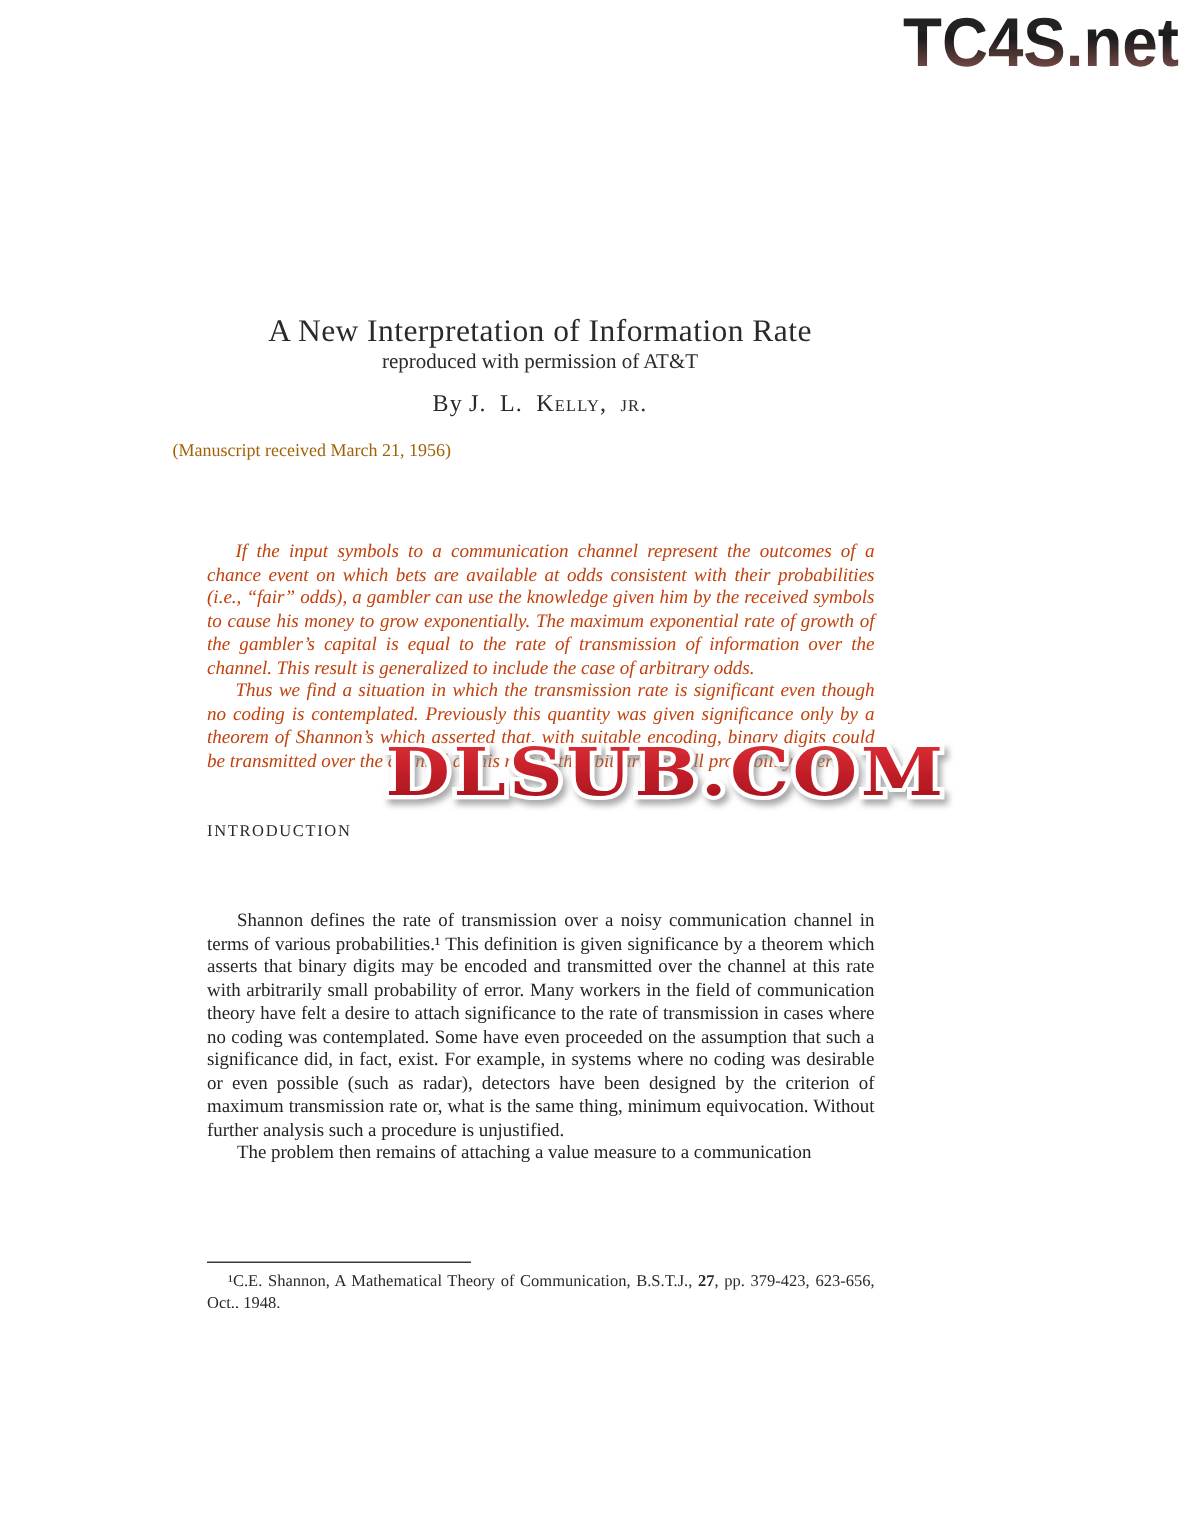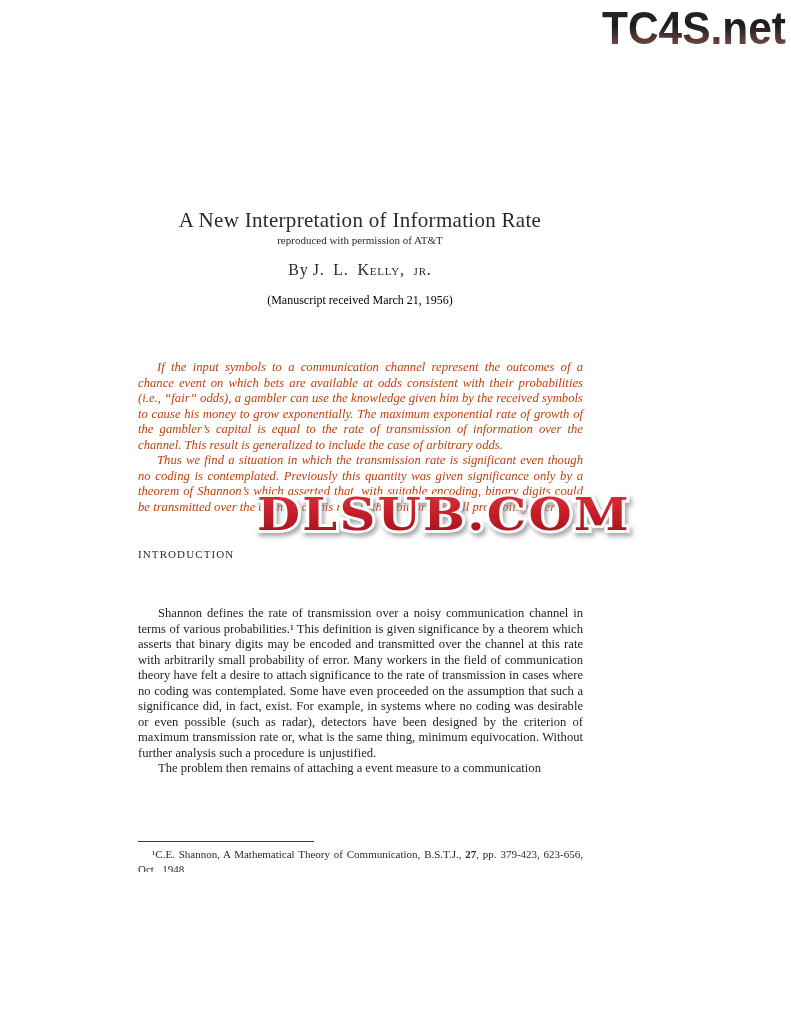--- a/index.html
+++ b/index.html
@@ -12,31 +12,31 @@
     font-family: "Liberation Serif", serif;
     color: #232323;
   }
   
   .title {
     position: absolute; left: 115px; top: 208px; width: 490px;
     text-align: center; font-size: 21px; letter-spacing: 0.3px; color: #2a2a2a;
   }
   .subtitle {
     position: absolute; left: 115px; top: 234px; width: 490px;
-    text-align: center; font-size: 11px; color: #2a2a2a;
+    text-align: center; font-size: 14px; color: #2a2a2a;
   }
   .byline {
     position: absolute; left: 115px; top: 261px; width: 490px;
     text-align: center; font-size: 16px; letter-spacing: 0.8px; word-spacing: 4px; color: #2a2a2a;
   }
   .byline .sc { font-variant: small-caps; }
   .byline .by { margin-right: 4px; }
   .manuscript {
     position: absolute; left: 115px; top: 293px; width: 490px;
-    text-align: center; font-size: 12px; color: #000000;
+    text-align: left; font-size: 12px; color: #a16207;
   }
   
   .abstract {
     position: absolute; left: 138px; top: 360px; width: 445px;
     font-style: italic; font-size: 12.7px; line-height: 15.5px;
     text-align: justify; color: #c2410c;
   }
   .abstract p { margin: 0; text-indent: 19px; }
   
   .section-heading {
@@ -111,21 +111,21 @@
       <filter id="dlsubShadow" x="-15%" y="-15%" width="130%" height="140%">
         <feDropShadow dx="2.5" dy="3.5" stdDeviation="2" flood-color="#8c8c8c" flood-opacity="0.75"></feDropShadow>
       </filter>
     </defs>
     <text x="196" y="44" text-anchor="middle" textLength="374" lengthAdjust="spacingAndGlyphs" font-family="DejaVu Serif, serif" font-weight="bold" font-size="44" letter-spacing="2" fill="url(#dlsubGrad)" stroke="#ffffff" stroke-width="5.5" paint-order="stroke" filter="url(#dlsubShadow)">DLSUB.COM</text>
   </svg>
 
   <div class="section-heading">INTRODUCTION</div>
   <div class="body-text">
     <p>Shannon defines the rate of transmission over a noisy communication channel in terms of various probabilities.¹ This definition is given significance by a theorem which asserts that binary digits may be encoded and transmitted over the channel at this rate with arbitrarily small probability of error. Many workers in the field of communication theory have felt a desire to attach significance to the rate of transmission in cases where no coding was contemplated. Some have even proceeded on the assumption that such a significance did, in fact, exist. For example, in systems where no coding was desirable or even possible (such as radar), detectors have been designed by the criterion of maximum transmission rate or, what is the same thing, minimum equivocation. Without further analysis such a procedure is unjustified.</p>
-    <p>The problem then remains of attaching a event measure to a communication</p>
+    <p>The problem then remains of attaching a value measure to a communication</p>
   </div>
 
   <div class="footnote-rule"></div>
   <div class="footnote"><span>¹C.E. Shannon, A Mathematical Theory of Communication, B.S.T.J., </span><b>27</b><span>, pp. 379-423, 623-656, Oct., 1948.</span></div>
 
   <div class="page-number">917</div>
 
   <svg id="wm-traders" class="wm" width="320" height="50" viewBox="0 0 320 50">
     <defs>
       <linearGradient id="tradersGrad" x1="0" y1="0" x2="0" y2="1">

